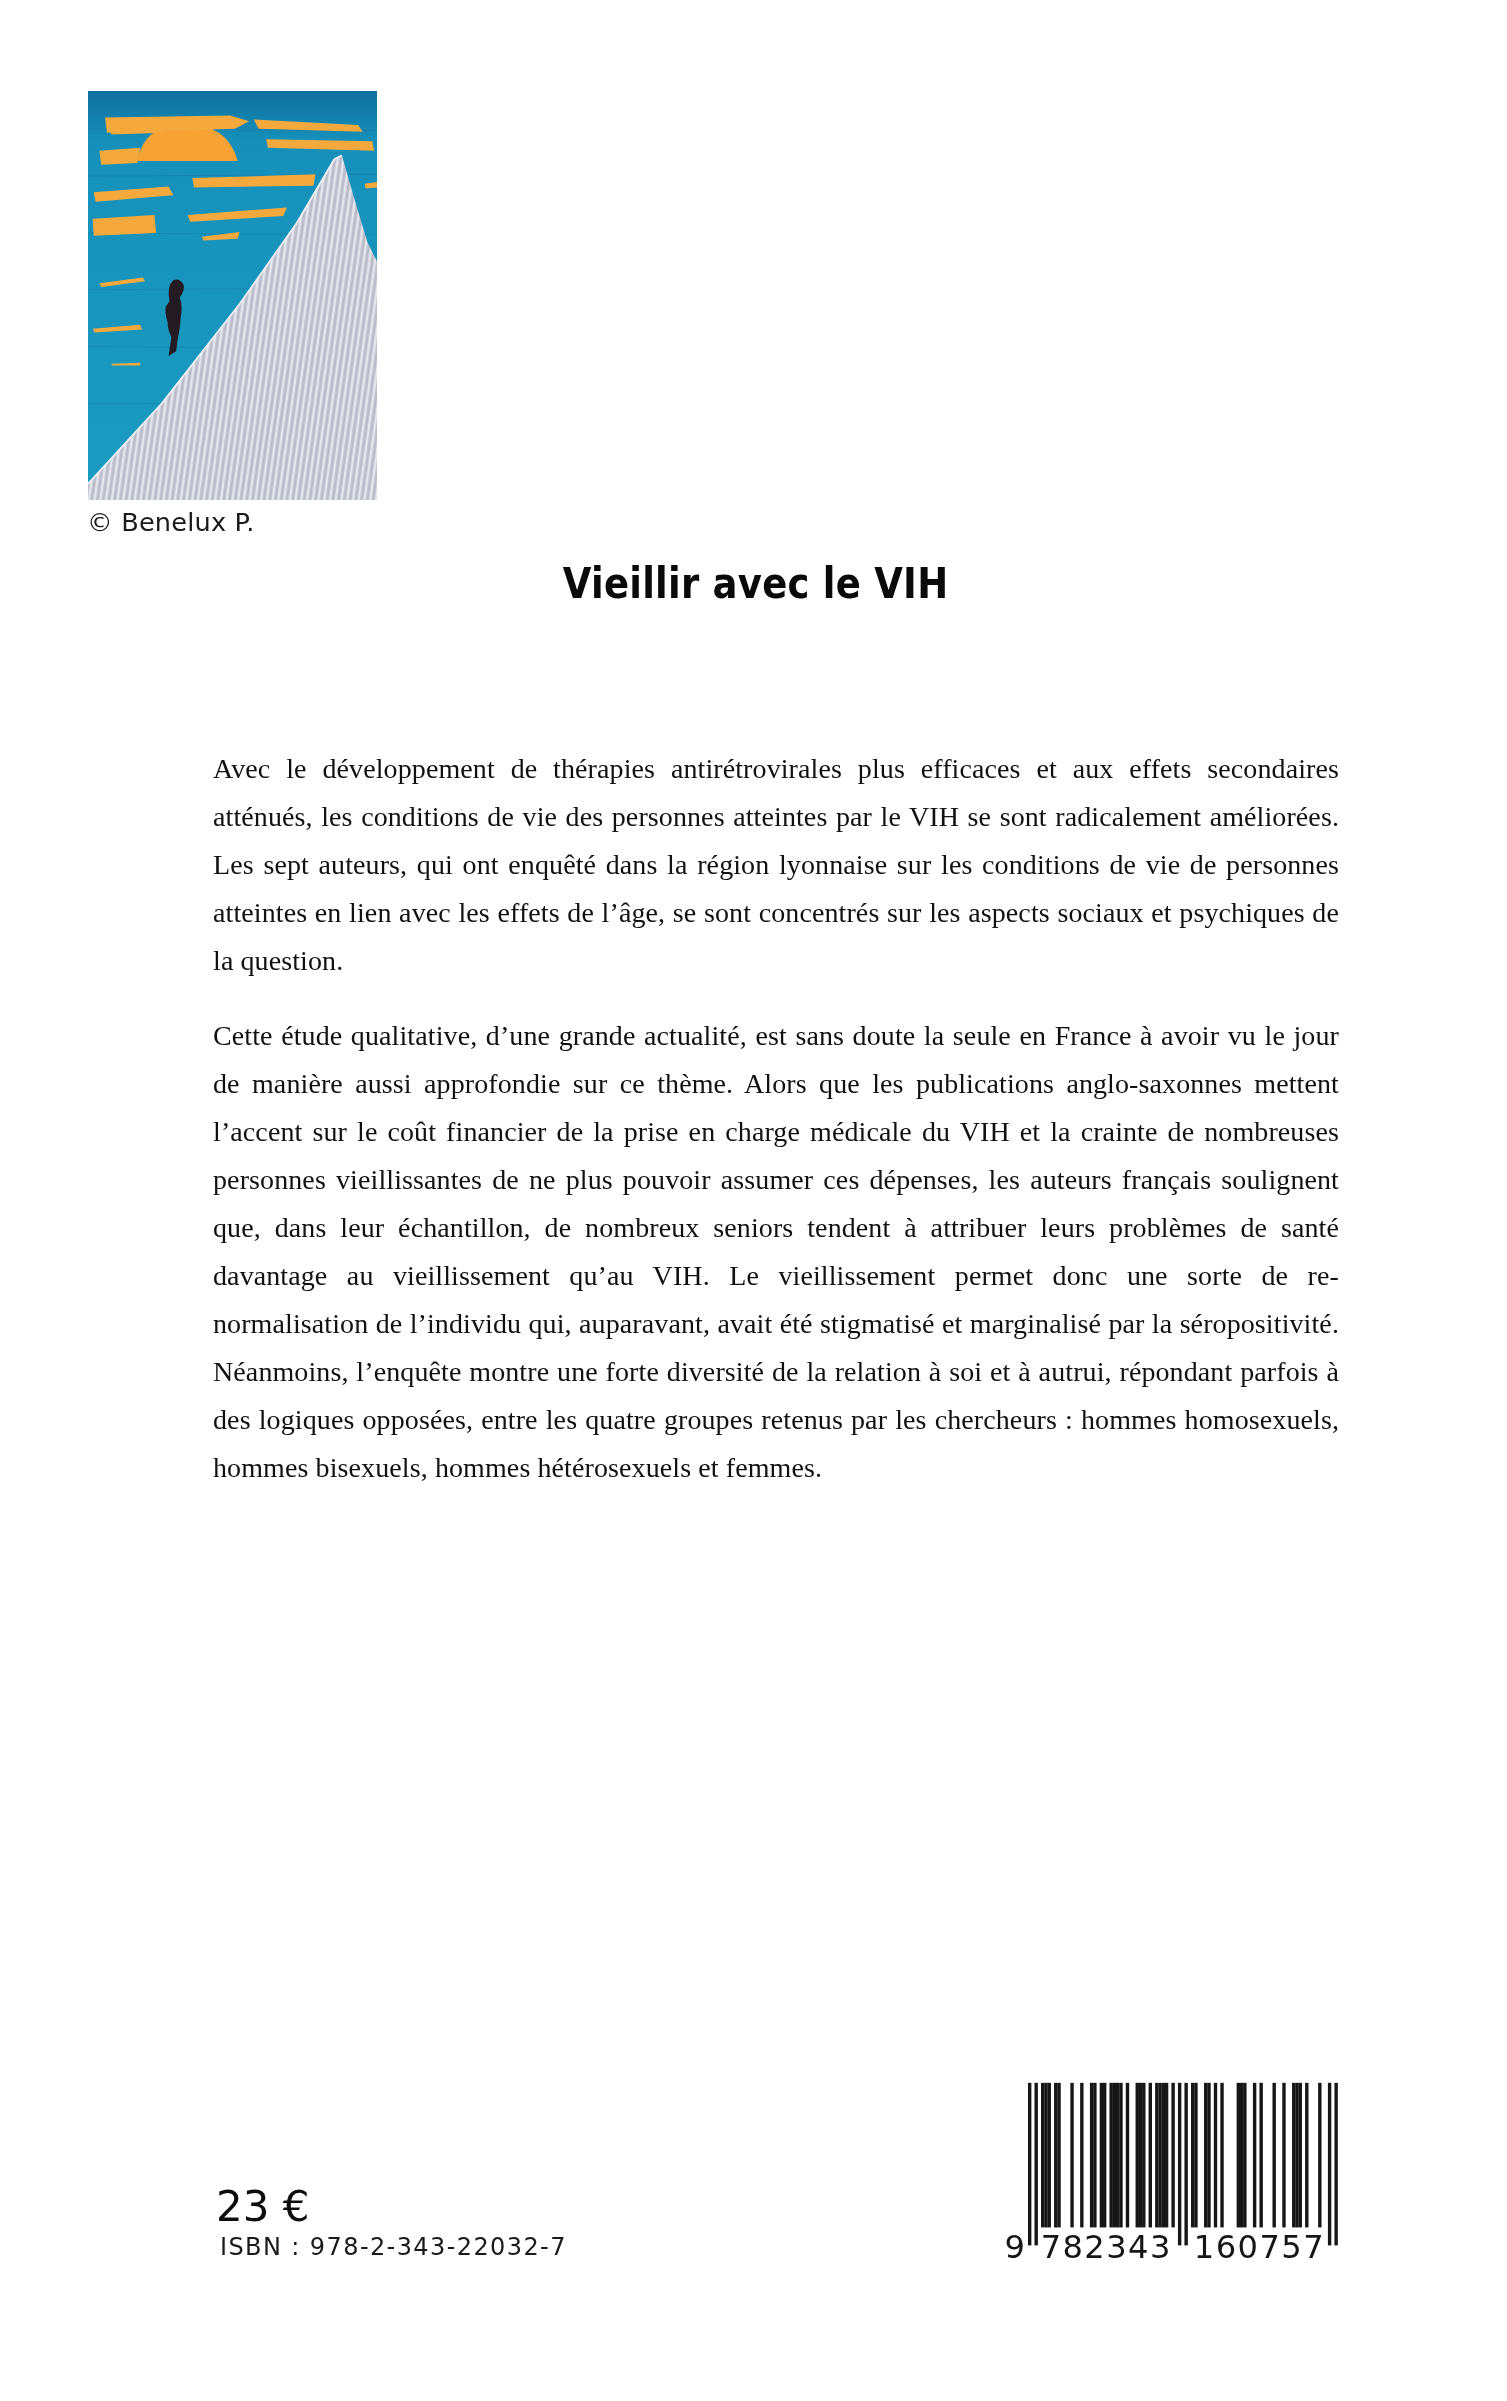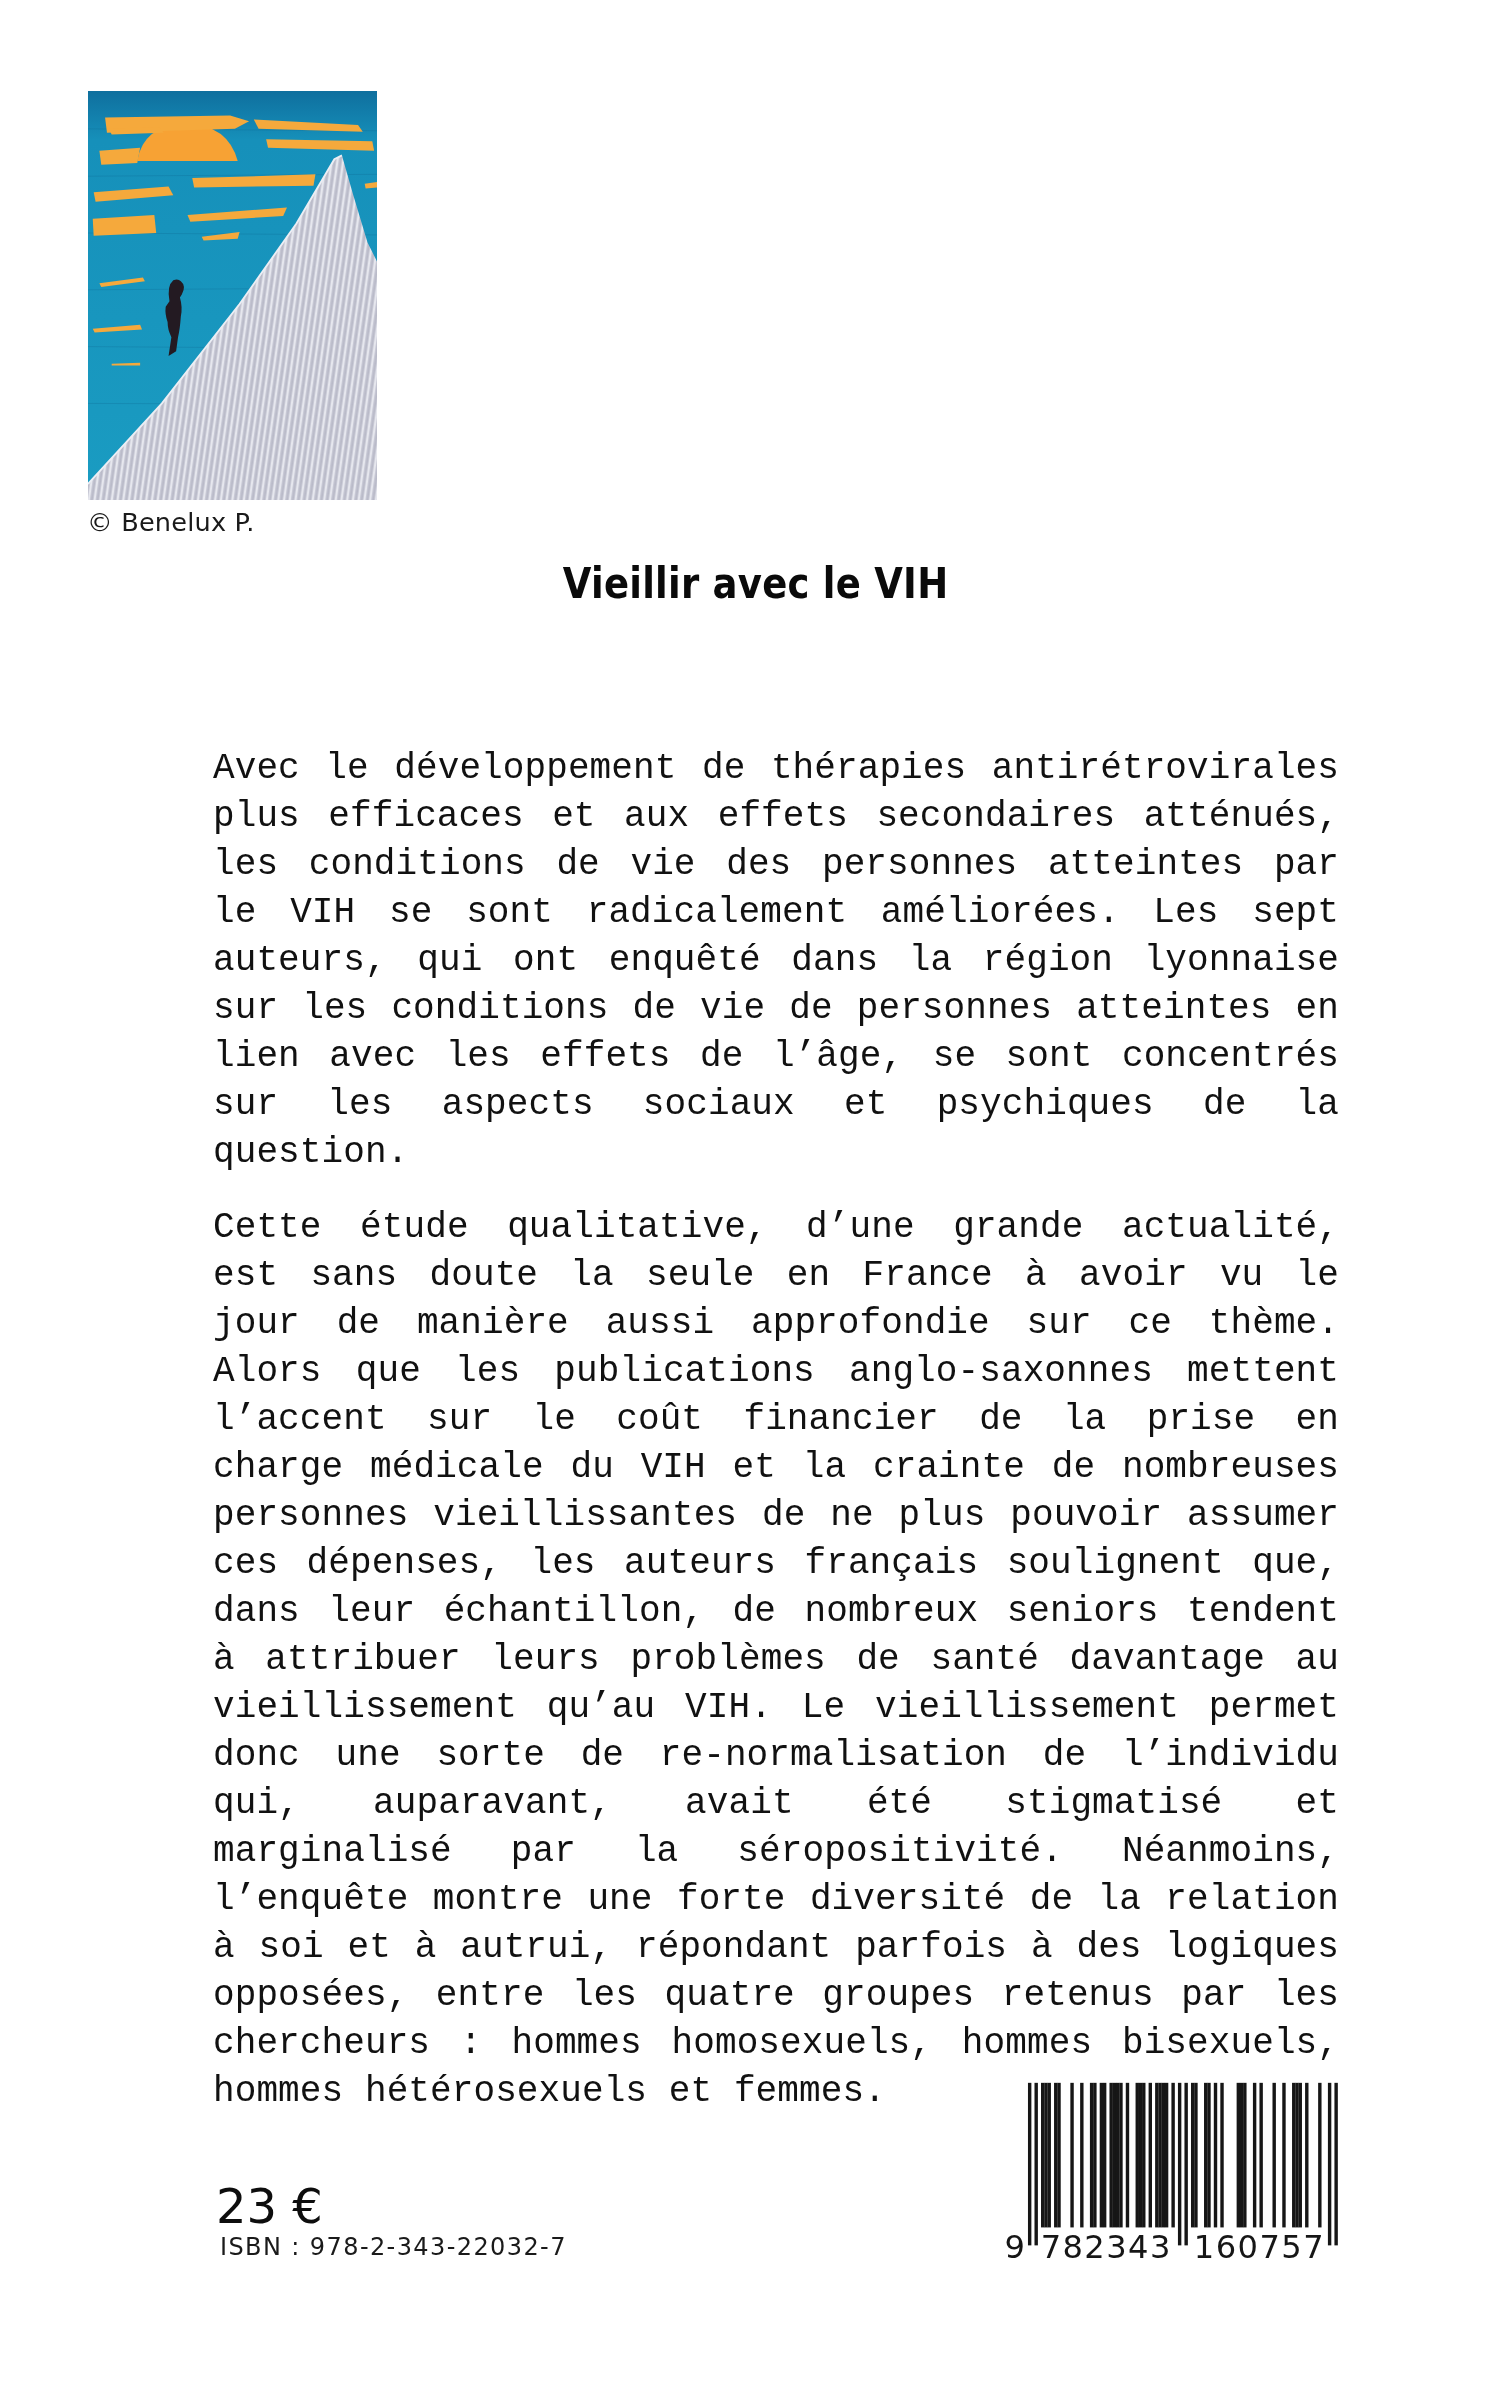--- a/index.html
+++ b/index.html
@@ -21,26 +21,26 @@
     position: absolute; left: 0; width: 1508px; top: 558px; text-align: center;
     font-family: "DejaVu Sans", sans-serif; font-weight: bold; font-size: 43px;
     color: #0a0a0a; letter-spacing: 0.3px;
     transform: scaleX(0.86); transform-origin: 765px 0;
   }
   .body-text {
     position: absolute; left: 213px; top: 745px; width: 1126px;
   }
   .body-text p {
     margin: 0 0 26.5px 0; text-align: justify; text-align-last: left;
-    font-family: Liberation Mono, monospace; font-size: 36px; line-height: 48px;
+    font-family: Liberation Serif, serif; font-size: 28px; line-height: 48px;
     color: #111111; letter-spacing: 0.1px; hyphens: none;
   }
   .price {
     position: absolute; left: 216px; top: 2182px;
-    font-family: "DejaVu Sans", sans-serif; font-size: 48px; color: #0d0d0d;
+    font-family: "DejaVu Sans", sans-serif; font-size: 42px; color: #0d0d0d;
     line-height: 49px;
   }
   .isbn {
     position: absolute; left: 220px; top: 2232px;
     font-family: "DejaVu Sans", sans-serif; font-size: 24px; color: #1a1a1a;
     letter-spacing: 1.4px; line-height: 30px;
   }
   .barcode {
     position: absolute; left: 1003px; top: 2080px; width: 341px; height: 189px;
   }

